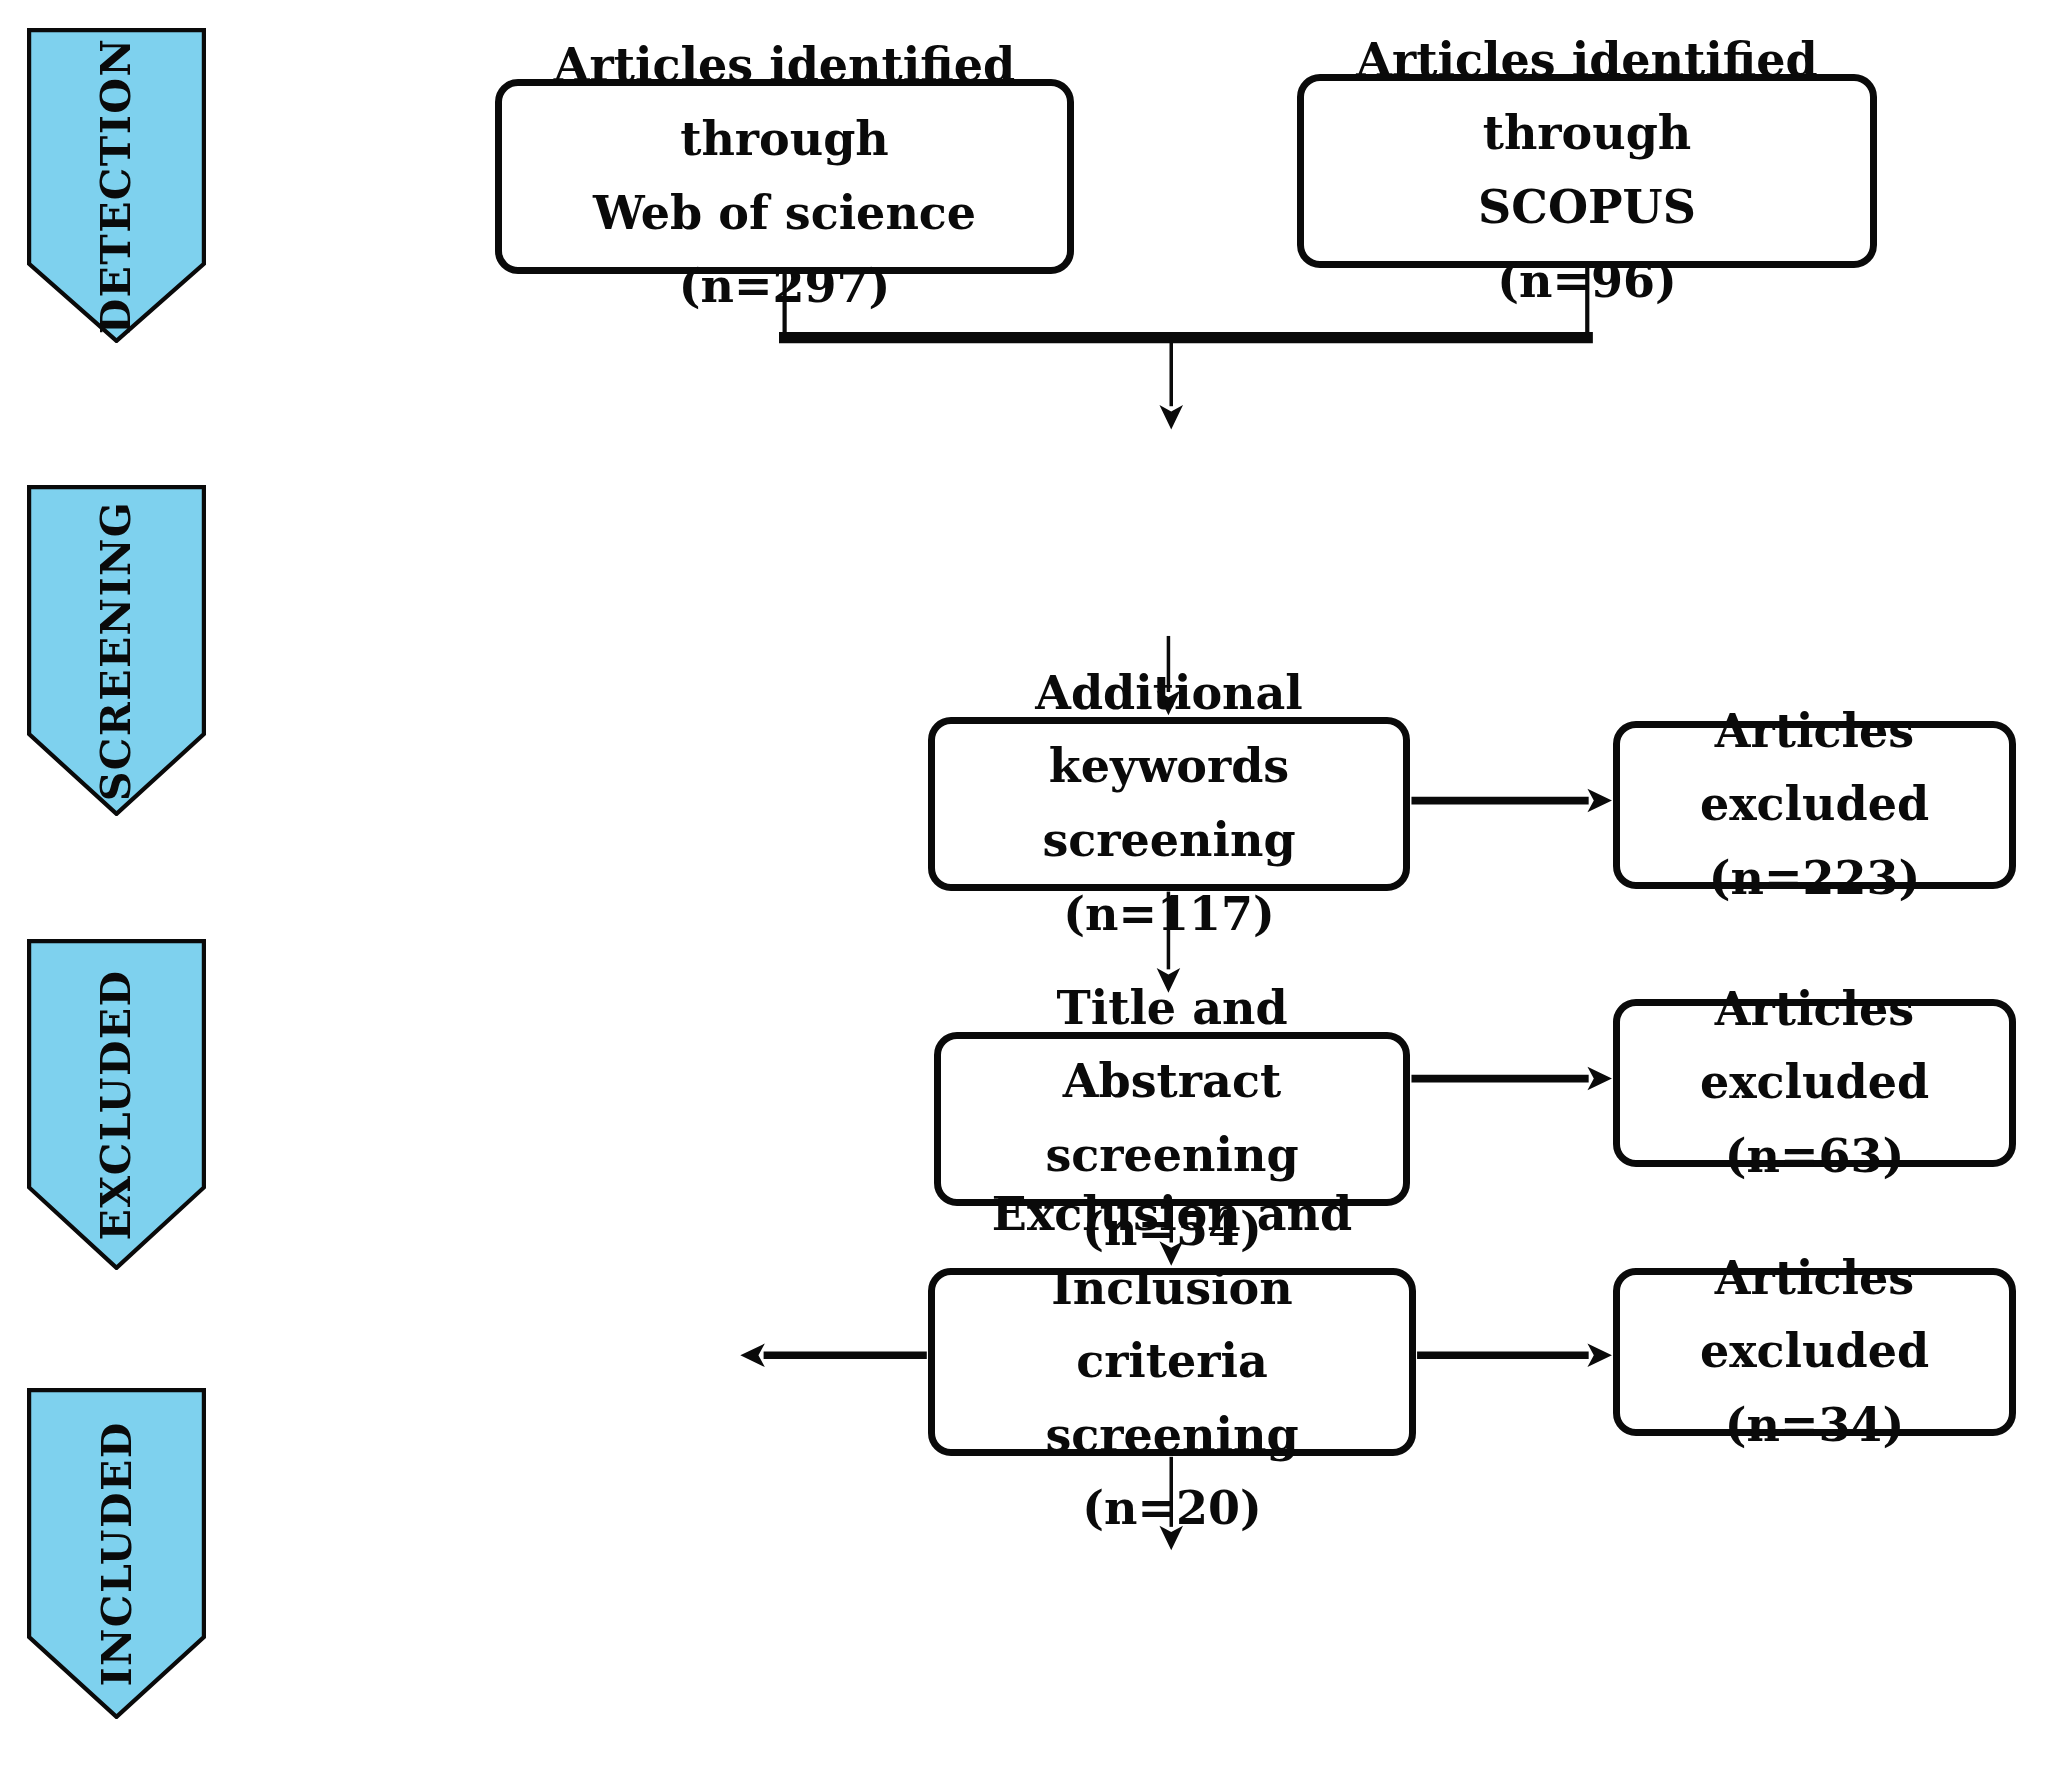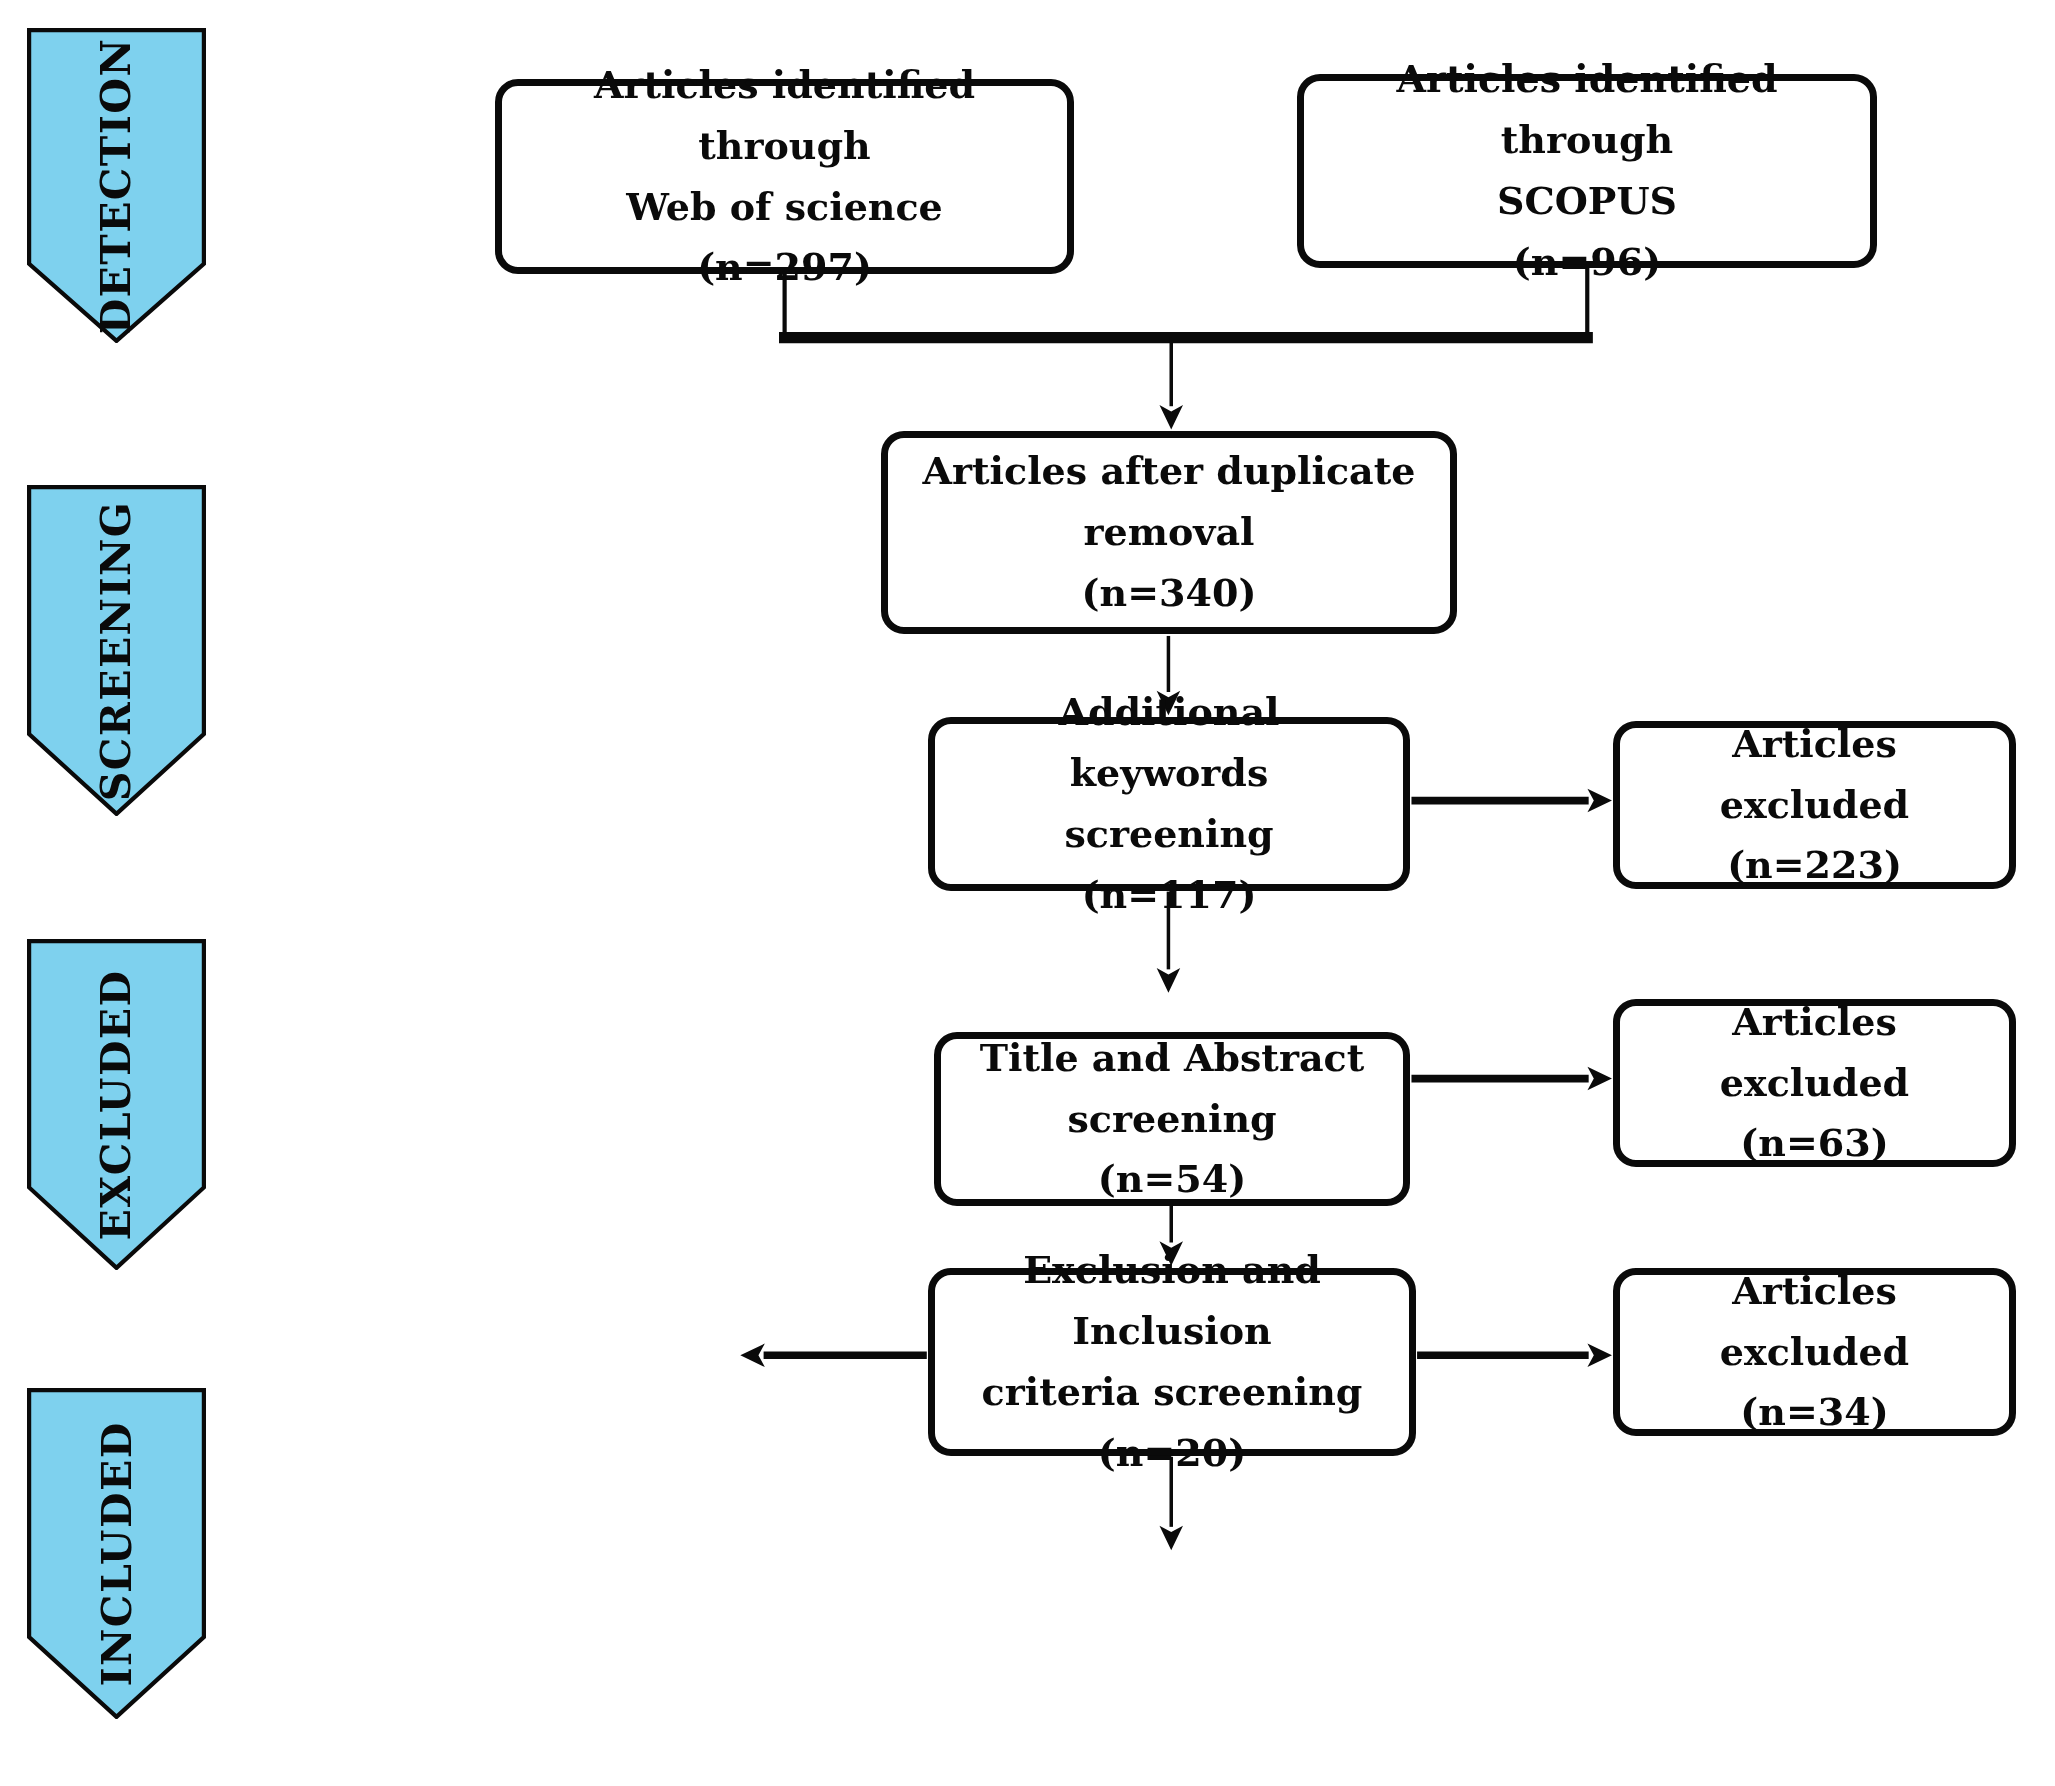--- a/index.html
+++ b/index.html
@@ -18,21 +18,21 @@
     position:absolute;
     box-sizing:border-box;
     border:7px solid #0a0a0a;
     border-radius:23px;
     background:#ffffff;
     display:flex;
     align-items:center;
     justify-content:center;
     text-align:center;
     font-weight:700;
-    font-size:38px;
+    font-size:46px;
     line-height:1.6;
     white-space:pre-line;
     padding:5.6px 18px;
     z-index:2;
   }
   
   .banner{
     position:absolute;
     left:27px;
     width:179px;
@@ -99,23 +99,20 @@
   </div>
 
   <div class="fbox" style="left:495px;top:79px;width:579px;height:195px;">Articles identified through
 Web of science
 (n=297)</div>
 
   <div class="fbox" style="left:1297px;top:74px;width:580px;height:194px;">Articles identified through
 SCOPUS
 (n=96)</div>
 
-  <div class="fbox" style="left:881px;top:431px;width:576px;height:203px;">Articles after duplicate
-removal
-(n=340)</div>
 
   <div class="fbox" style="left:928px;top:717px;width:482px;height:174px;">Additional keywords
 screening
 (n=117)</div>
 
   <div class="fbox" style="left:1613px;top:721px;width:403px;height:168px;">Articles excluded
 (n=223)</div>
 
   <div class="fbox" style="left:934px;top:1032px;width:476px;height:174px;">Title and Abstract
 screening

